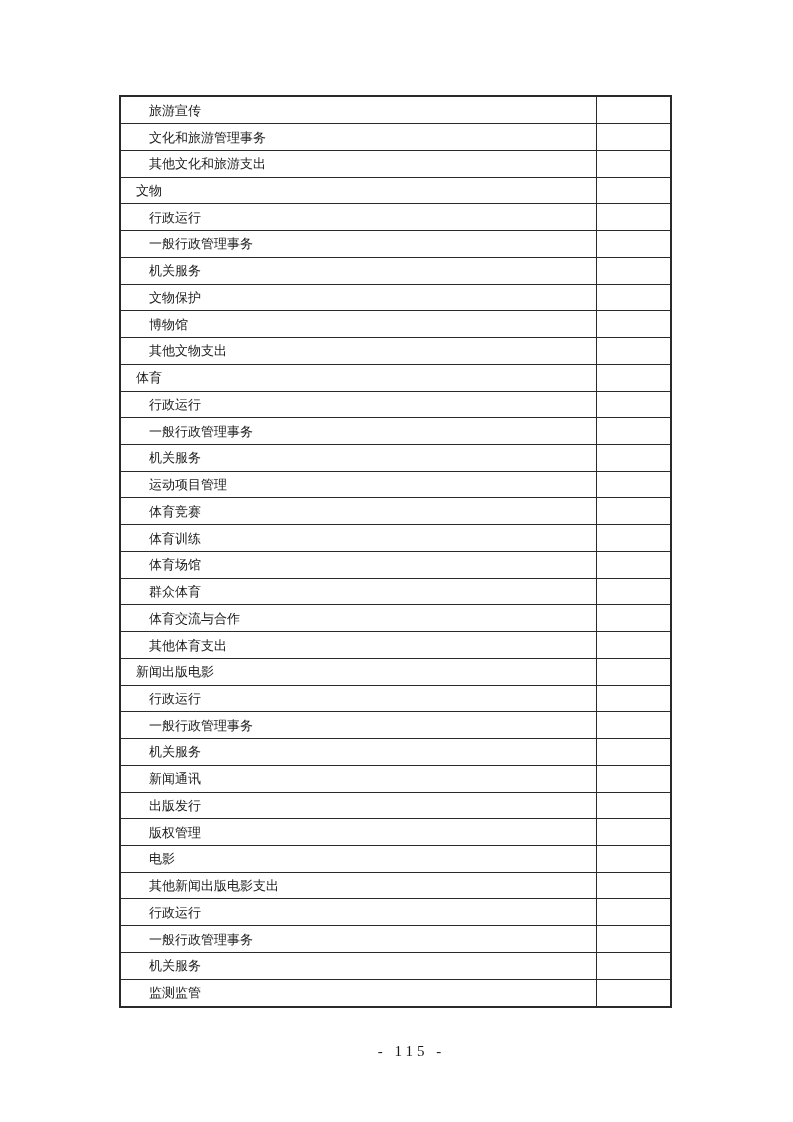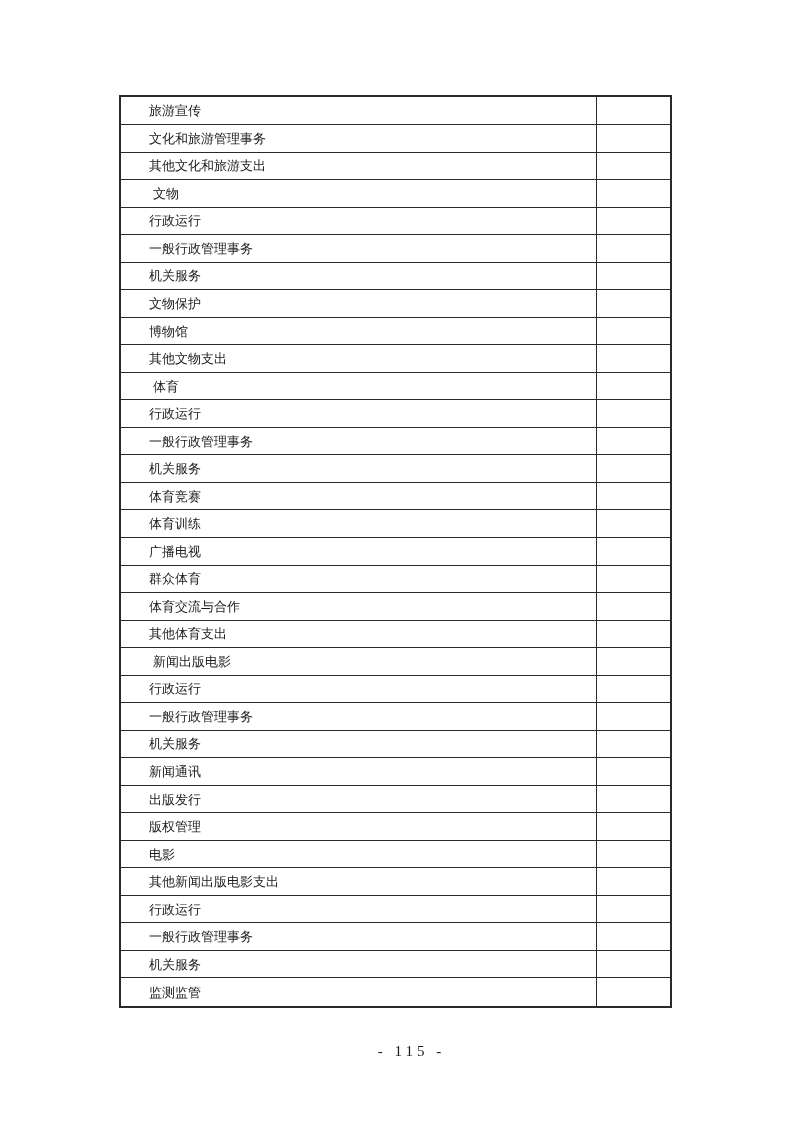--- a/index.html
+++ b/index.html
@@ -27,21 +27,21 @@
   table.budget-table td {
     border: 1px solid #2a2a2a;
     font-size: 13px;
     line-height: 1;
     vertical-align: middle;
     white-space: nowrap;
     overflow: hidden;
   }
   td.label-cell { width: 476px; }
   td.value-cell { width: 75px; }
-  td.indent-1 { padding-left: 32px; }
+  td.indent-1 { padding-left: 15px; }
   td.indent-2 { padding-left: 28px; }
   .page-number {
     position: absolute;
     left: 0; top: 1043px;
     width: 793px;
     text-align: center;
     font-size: 15px;
     letter-spacing: 4px;
     color: #1a1a1a;
     margin-left: 15px;
@@ -104,29 +104,33 @@
         </tr>
         <tr>
           <td class="label-cell indent-2">一般行政管理事务</td>
           <td class="value-cell"></td>
         </tr>
         <tr>
           <td class="label-cell indent-2">机关服务</td>
           <td class="value-cell"></td>
         </tr>
         <tr>
+          <td class="label-cell indent-2">运动项目管理</td>
+          <td class="value-cell"></td>
+        </tr>
+        <tr>
           <td class="label-cell indent-2">体育竞赛</td>
           <td class="value-cell"></td>
         </tr>
         <tr>
           <td class="label-cell indent-2">体育训练</td>
           <td class="value-cell"></td>
         </tr>
         <tr>
-          <td class="label-cell indent-2">广播电视</td>
+          <td class="label-cell indent-2">体育场馆</td>
           <td class="value-cell"></td>
         </tr>
         <tr>
           <td class="label-cell indent-2">群众体育</td>
           <td class="value-cell"></td>
         </tr>
         <tr>
           <td class="label-cell indent-2">体育交流与合作</td>
           <td class="value-cell"></td>
         </tr>

